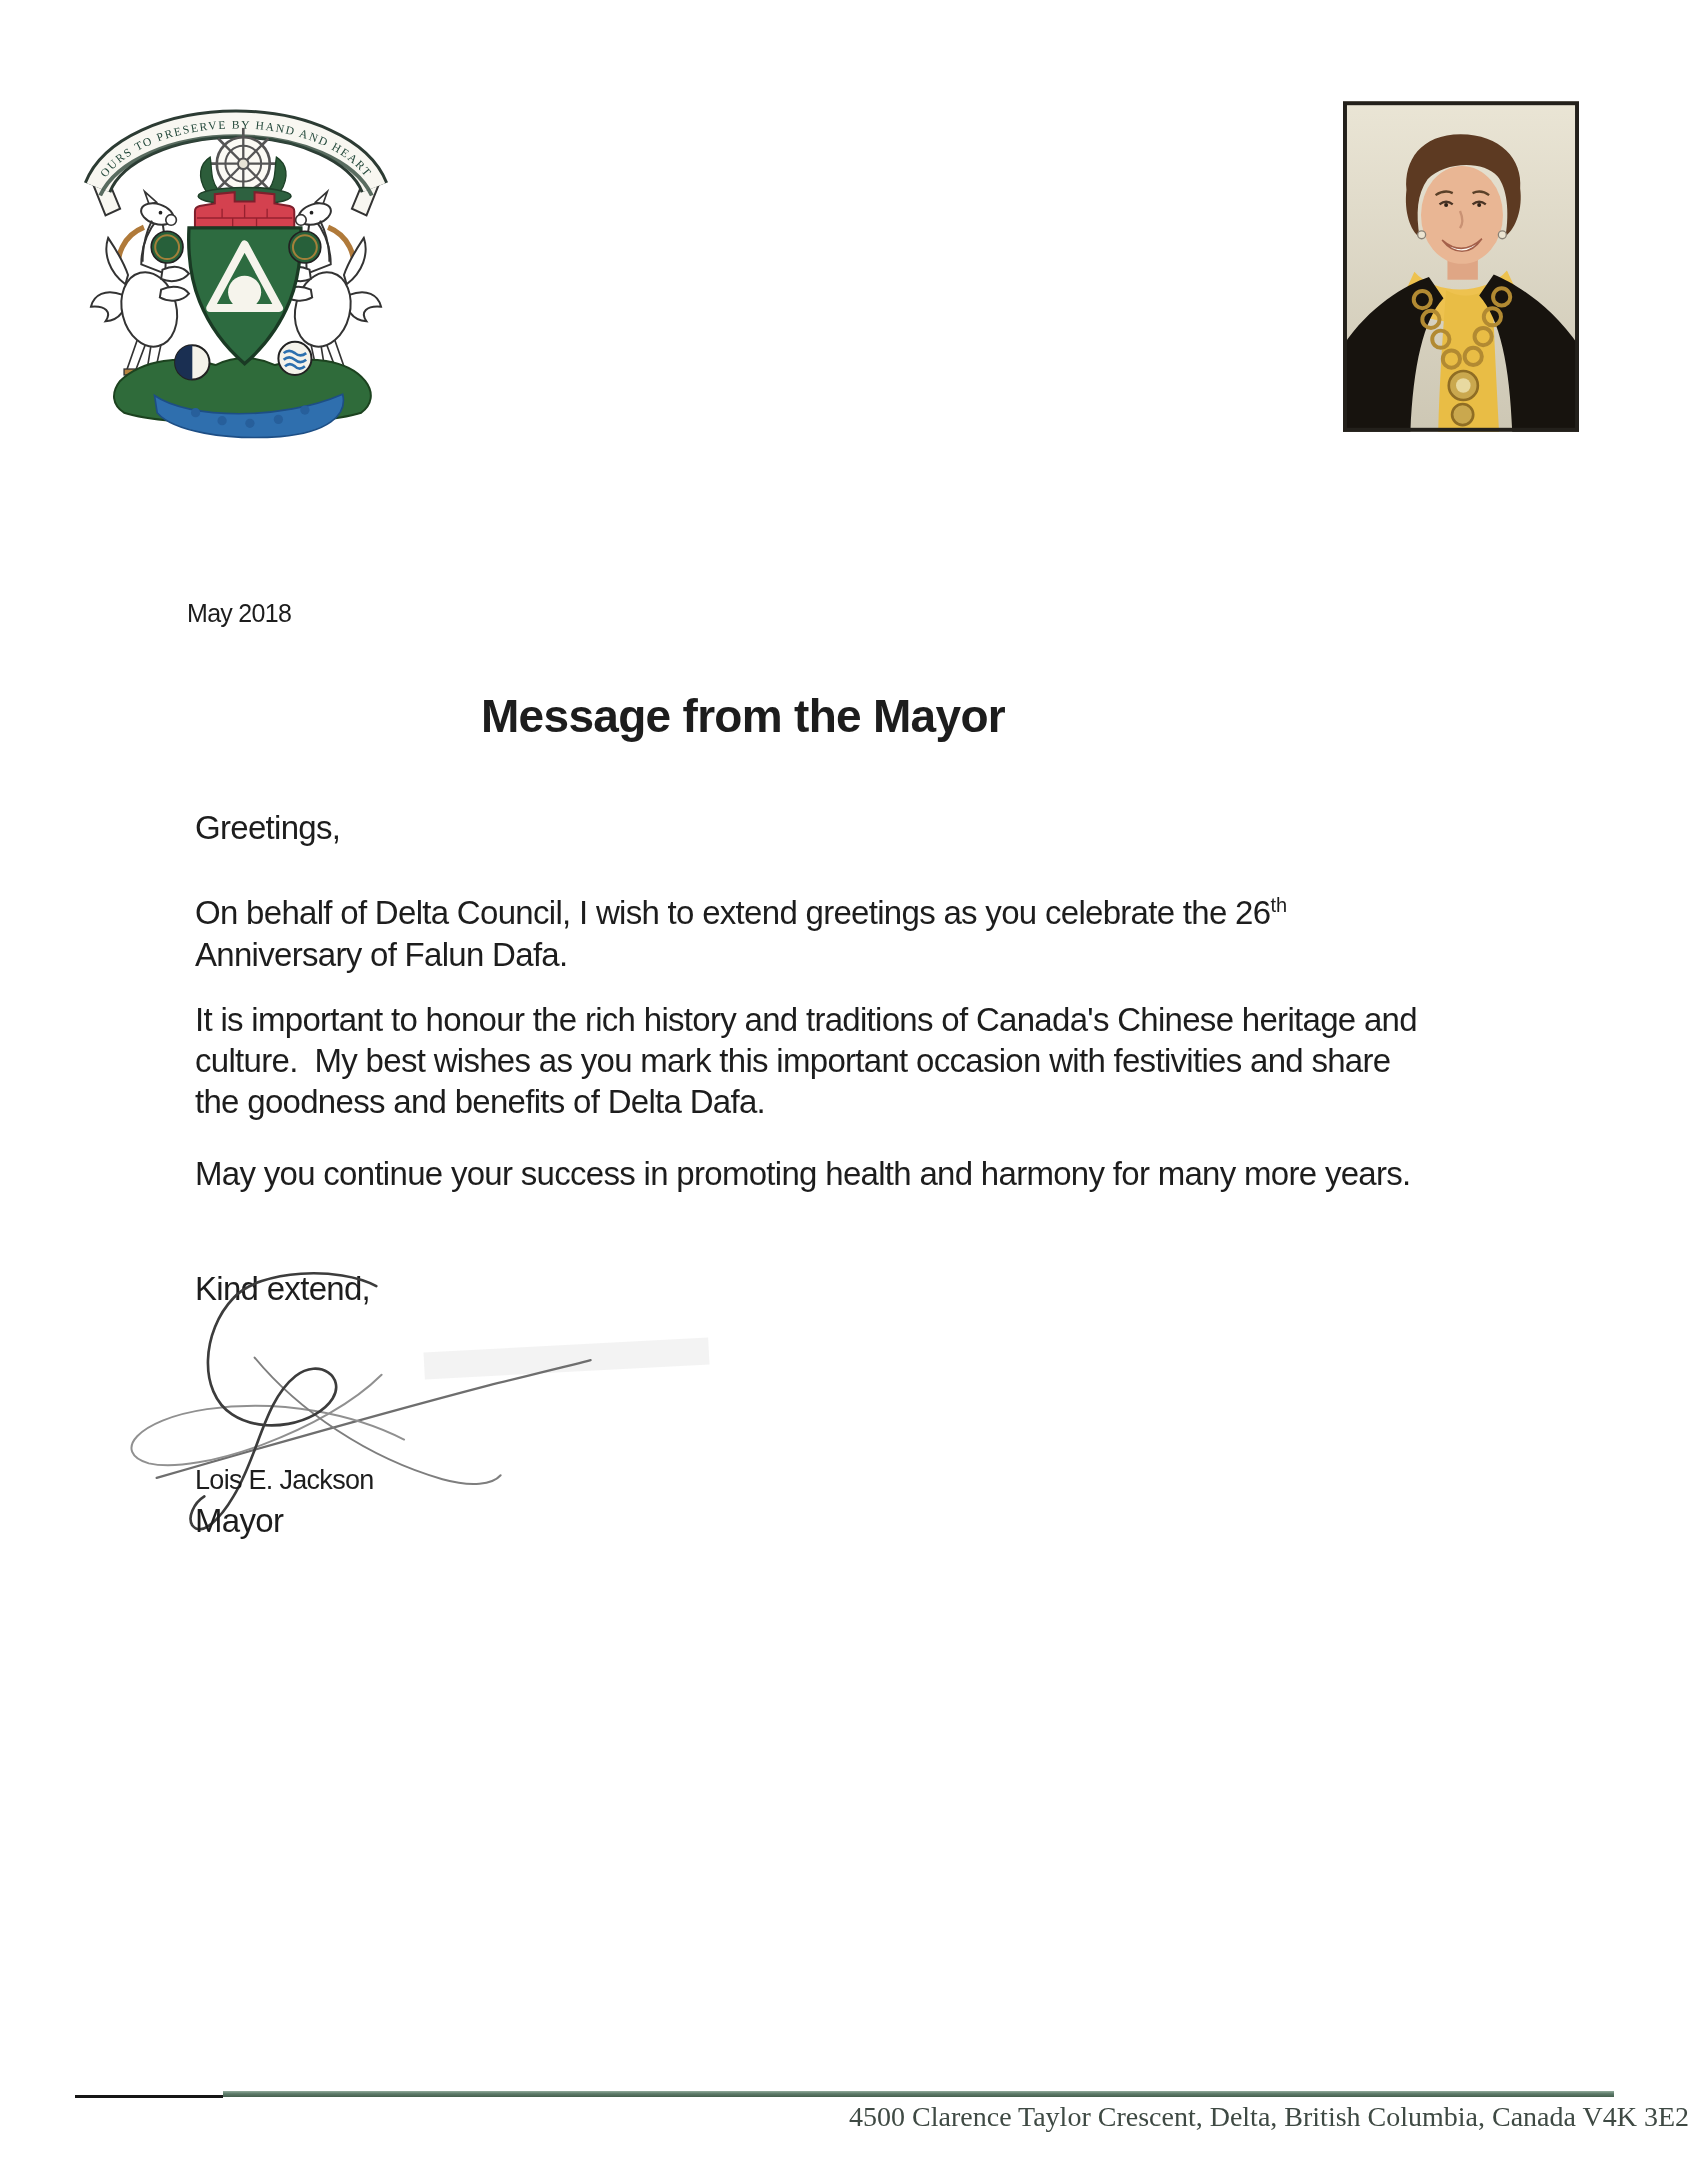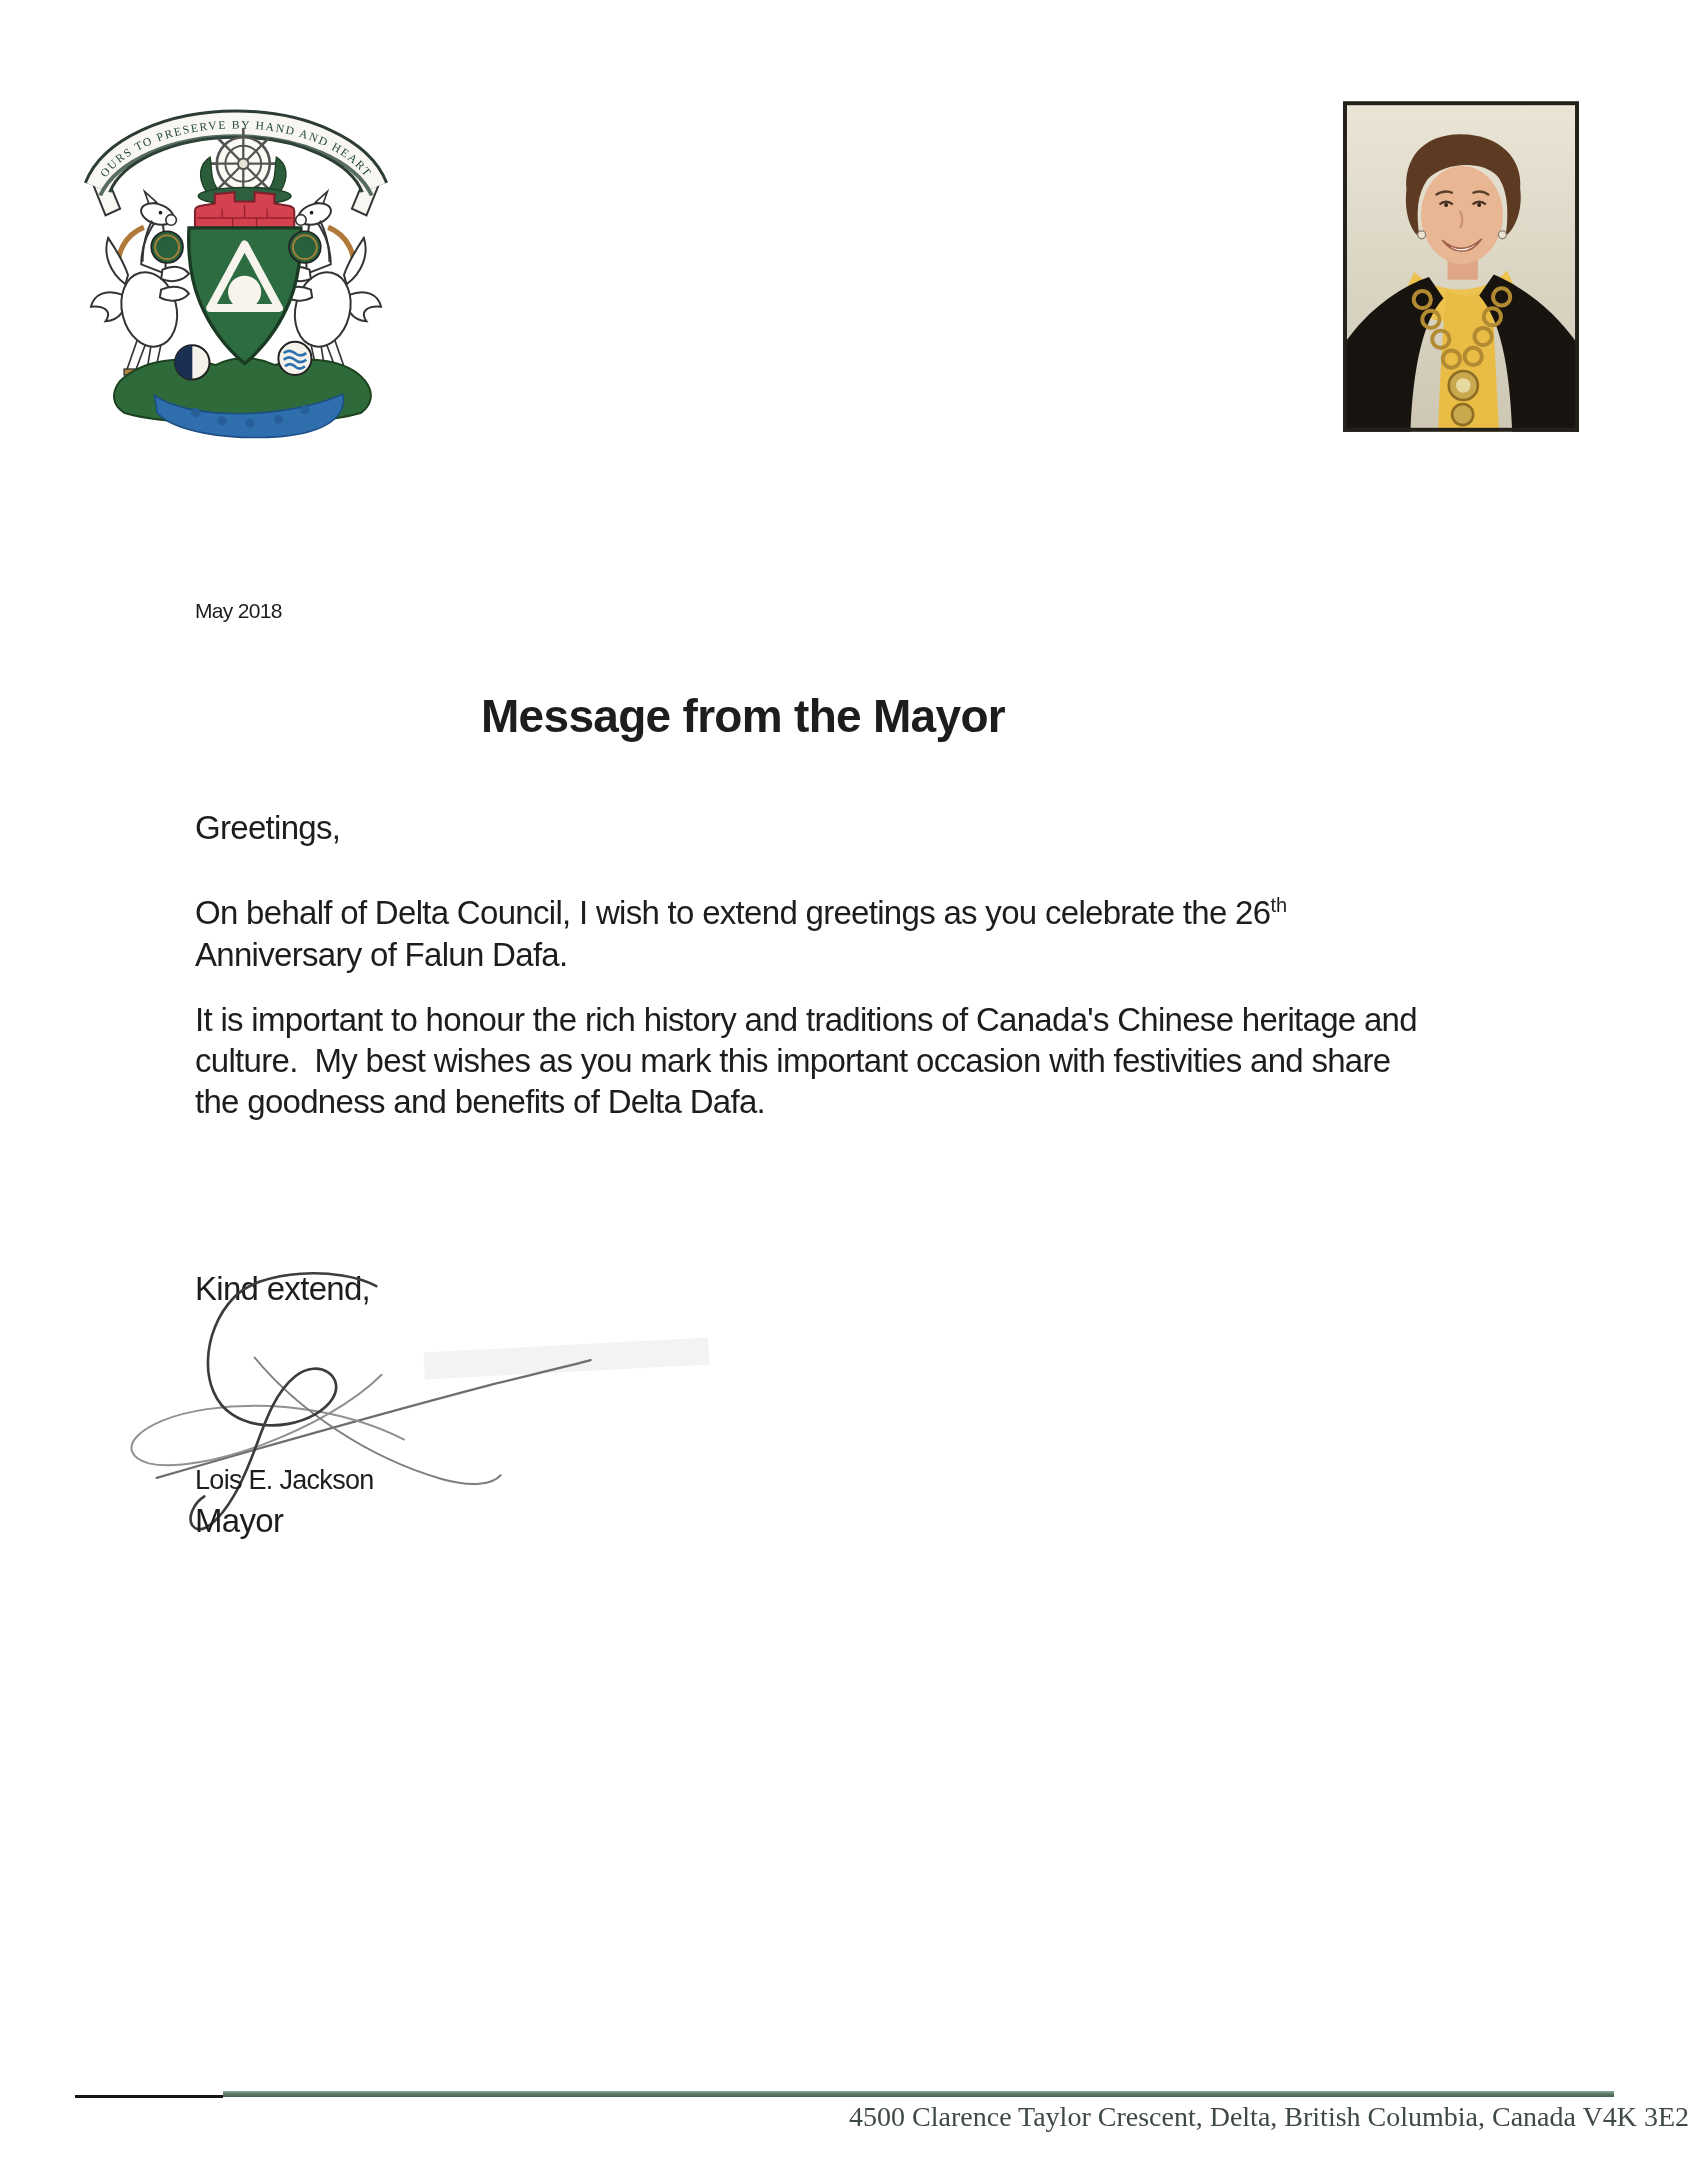--- a/index.html
+++ b/index.html
@@ -14,21 +14,21 @@
   .org-name{
     font-family:"Liberation Serif", serif;font-size:41px;letter-spacing:1.3px;
     color:#2e5c49;white-space:nowrap;
   }
   .office-line{
     font-family:"Liberation Serif", serif;font-size:34px;font-weight:bold;font-style:italic;
     color:#2e5c49;margin-top:14.6px;white-space:nowrap;
   }
   .photo{left:1343px;top:101px;width:236px;height:331px;}
   
-  .date{left:195px;top:599px;font-size:21px;letter-spacing:-0.7px;}
+  .date{left:187px;top:599px;font-size:25px;letter-spacing:-0.7px;}
   .letter-title{left:0;top:689px;width:1486px;text-align:center;
     font-size:46px;font-weight:bold;letter-spacing:-0.7px;}
   .salutation{left:195px;top:809px;font-size:33px;letter-spacing:-0.7px;}
   .para{left:195px;font-size:33px;letter-spacing:-0.7px;line-height:42px;width:1325px;}
   .para .line{white-space:pre-wrap;}
   .p1{top:884px;}
   .p2{top:999px;line-height:41px;}
   .p3{top:1153px;}
   .closing{left:195px;top:1270px;font-size:33px;letter-spacing:-0.7px;}
   .sup{vertical-align:super;font-size:20px;letter-spacing:0;}
@@ -242,20 +242,23 @@
     <span class="line">On behalf of Delta Council, I wish to extend greetings as you celebrate the 26</span><sup class="sup">th</sup><br>
     <span class="line">Anniversary of Falun Dafa.</span>
   </div>
 
   <div class="abs para p2">
     <span class="line">It is important to honour the rich history and traditions of Canada's Chinese heritage and</span><br>
     <span class="line">culture.  My best wishes as you mark this important occasion with festivities and share</span><br>
     <span class="line">the goodness and benefits of Delta Dafa.</span>
   </div>
 
+  <div class="abs para p3">
+    <span class="line">May you continue your success in promoting health and harmony for many more years.</span>
+  </div>
 
   <div class="abs closing">Kind extend,</div>
 
   <div class="abs smudge"></div>
 
   <div class="abs signature">
     <svg width="556" height="291" viewBox="0 0 840 440">
       <g fill="none" stroke-linecap="round">
         <path d="M 96 334 C 220 298, 430 238, 598 194 C 688 172, 738 160, 752 156" stroke="#6e6e6e" stroke-width="3.5"></path>
         <path d="M 436 178 C 352 262, 160 330, 84 312 C 28 296, 64 246, 172 230 C 286 214, 396 238, 470 276" stroke="#909090" stroke-width="3"></path>

